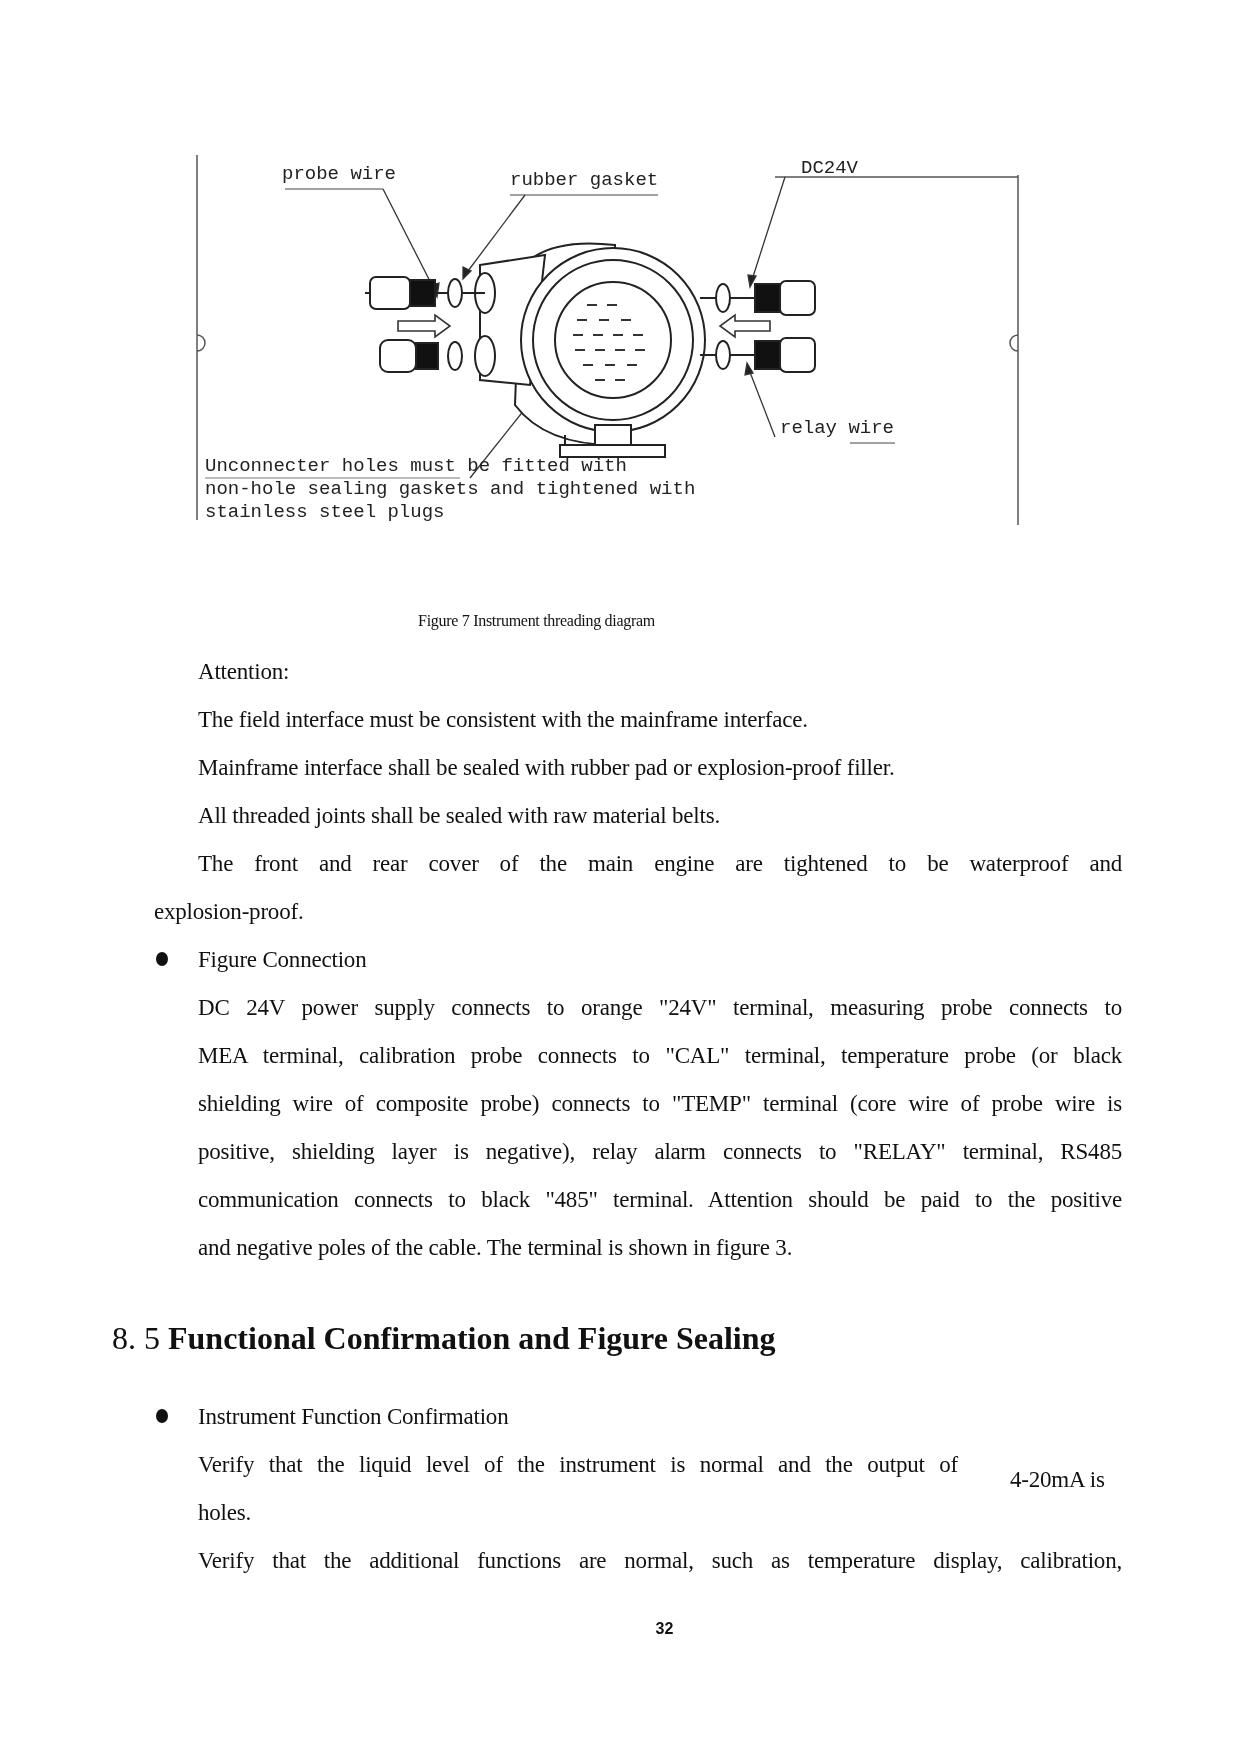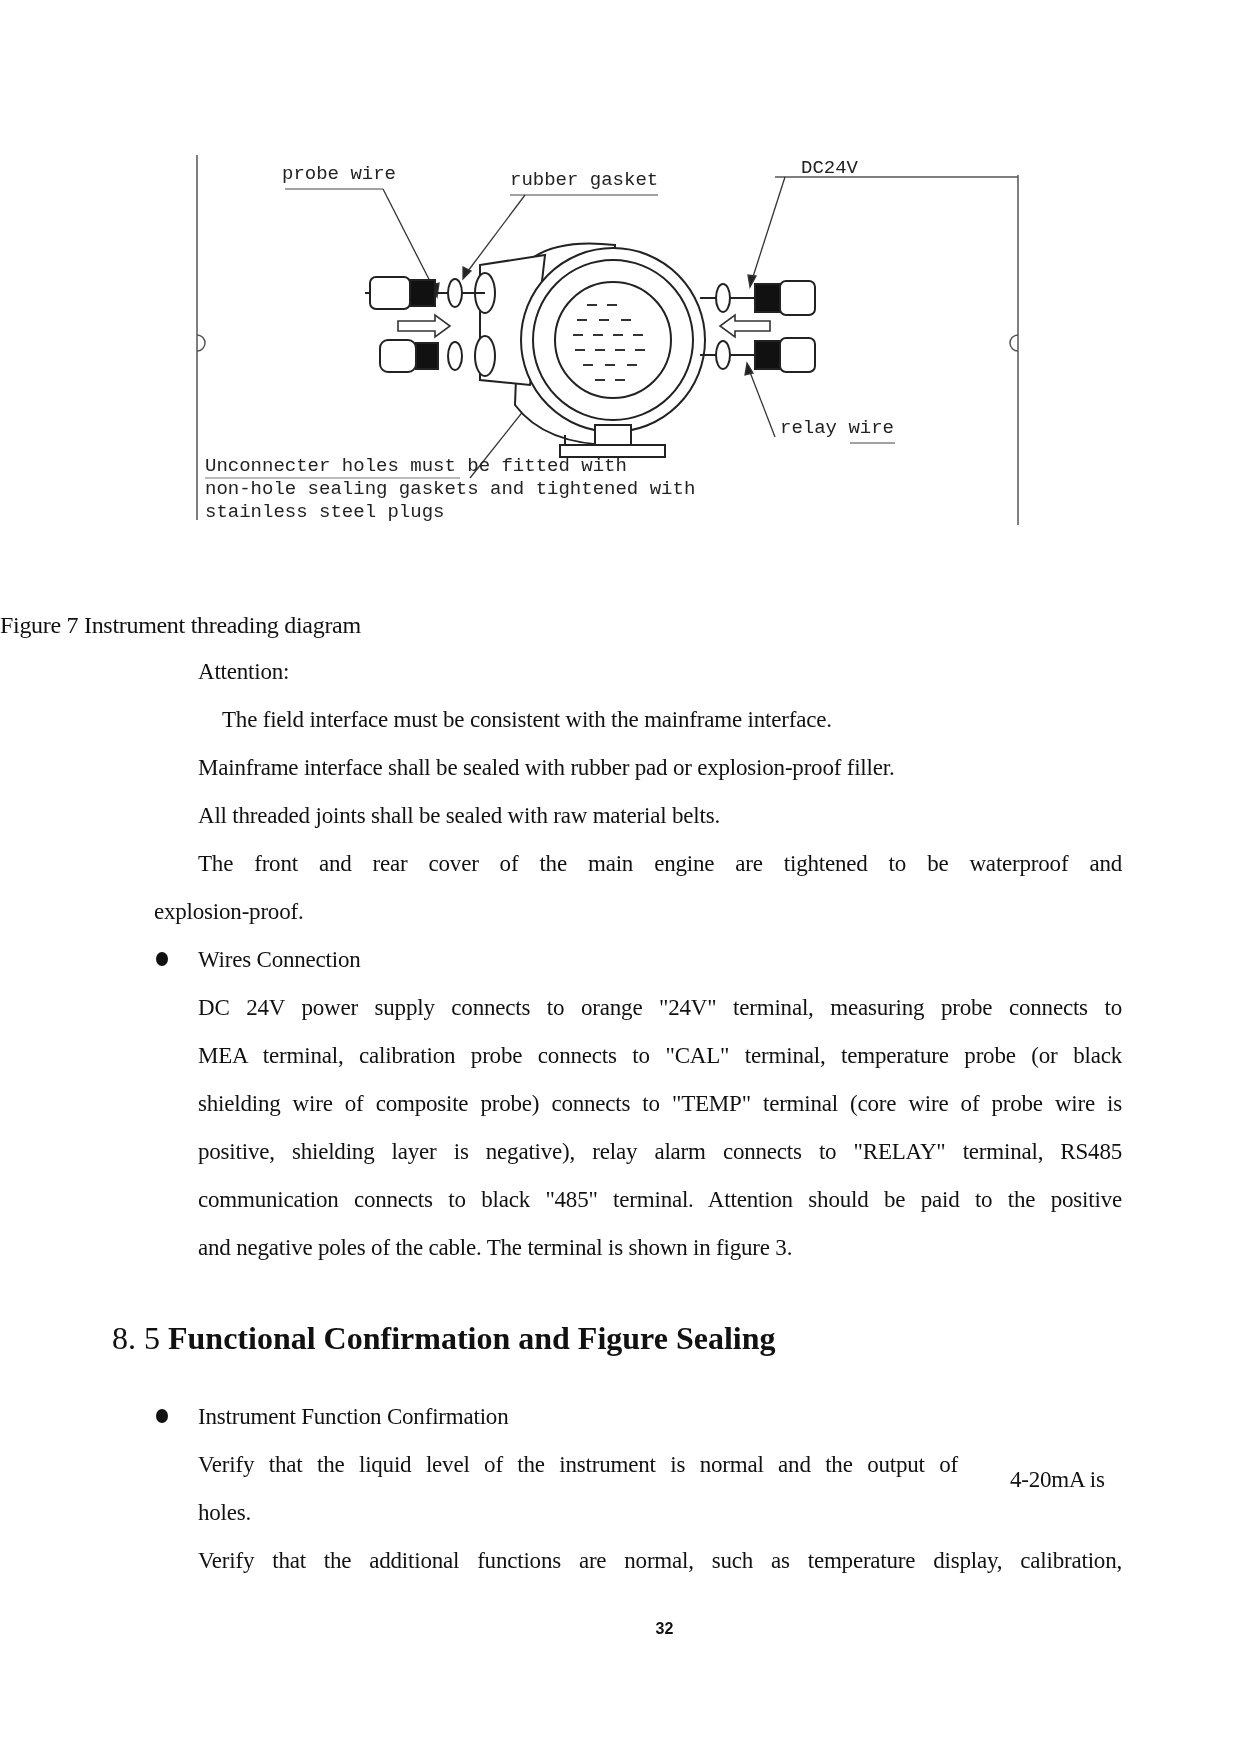--- a/index.html
+++ b/index.html
@@ -1,22 +1,22 @@
 <!DOCTYPE html>
 <html><head>
 <meta charset="utf-8">
 <style>
   html, body { margin: 0; padding: 0; background: #ffffff; }
   body { width: 1241px; height: 1754px; position: relative; overflow: hidden;
          font-family: "Liberation Serif", serif; color: #111; }
   .figure { position: absolute; left: 195px; top: 145px; width: 830px; height: 445px; }
   .figure svg { width: 100%; height: 100%; display: block; }
   .mono { font-family: "Liberation Mono", monospace; fill: #222; font-size: 19px; }
-  .caption { position: absolute; top: 612px; left: 0; width: 1073px; text-align: left;
-             font-size: 24px; letter-spacing: -0.3px; }
+  .caption { position: absolute; top: 612px; left: 0; width: 1073px; text-align: center;
+             font-size: 16px; letter-spacing: -0.3px; }
   .p { position: absolute; font-size: 23px; line-height: 29px; letter-spacing: -0.2px; }
   .just { text-align: justify; text-align-last: justify; }
   .bullet { position: absolute; width: 12px; height: 14px; border-radius: 50%; background: #111; }
   .h2 { position: absolute; left: 112px; top: 1320px; font-size: 32px; font-weight: bold; }
   .h2 .num { font-weight: normal; }
   .pagenum { position: absolute; top: 1620px; left: 0; width: 1241px; text-align: center;
              font-family: "Liberation Sans", sans-serif; font-weight: bold; font-size: 16px; padding-left: 44px; }
 </style>
 </head>
 <body>
@@ -115,28 +115,28 @@
     <text class="mono" x="10" y="326" font-size="17">Unconnecter holes must be fitted with</text>
     <line x1="10" y1="333" x2="265" y2="333" stroke="#777"></line>
     <text class="mono" x="10" y="349" font-size="17">non-hole sealing gaskets and tightened with</text>
     <text class="mono" x="10" y="372" font-size="17">stainless steel plugs</text>
   </svg>
 </div>
 
 <div class="caption">Figure 7 Instrument threading diagram</div>
 
 <div class="p" style="left:198px; top:657px;">Attention:</div>
-<div class="p" style="left:198px; top:705px;margin-left:24px;">The field interface must be consistent with the mainframe interface.</div>
+<div class="p" style="left:198px; top:705px;">The field interface must be consistent with the mainframe interface.</div>
 <div class="p" style="left:198px; top:753px;">Mainframe interface shall be sealed with rubber pad or explosion-proof filler.</div>
 <div class="p" style="left:198px; top:801px;">All threaded joints shall be sealed with raw material belts.</div>
 <div class="p just" style="left:198px; top:849px; width:924px;">The front and rear cover of the main engine are tightened to be waterproof and</div>
 <div class="p" style="left:154px; top:897px;">explosion-proof.</div>
 
 <div class="bullet" style="left:156px; top:952px;"></div>
-<div class="p" style="left:198px; top:945px;">Wires Connection</div>
+<div class="p" style="left:198px; top:945px;">Figure Connection</div>
 <div class="p just" style="left:198px; top:993px; width:924px;">DC 24V power supply connects to orange "24V" terminal, measuring probe connects to</div>
 <div class="p just" style="left:198px; top:1041px; width:924px;">MEA terminal, calibration probe connects to "CAL" terminal, temperature probe (or black</div>
 <div class="p just" style="left:198px; top:1089px; width:924px;">shielding wire of composite probe) connects to "TEMP" terminal (core wire of probe wire is</div>
 <div class="p just" style="left:198px; top:1137px; width:924px;">positive, shielding layer is negative), relay alarm connects to "RELAY" terminal, RS485</div>
 <div class="p just" style="left:198px; top:1185px; width:924px;">communication connects to black "485" terminal. Attention should be paid to the positive</div>
 <div class="p" style="left:198px; top:1233px;">and negative poles of the cable. The terminal is shown in figure 3.</div>
 
 <div class="h2">
   <span class="num">8. 5</span>
   <span>Functional Confirmation and Figure Sealing</span>

